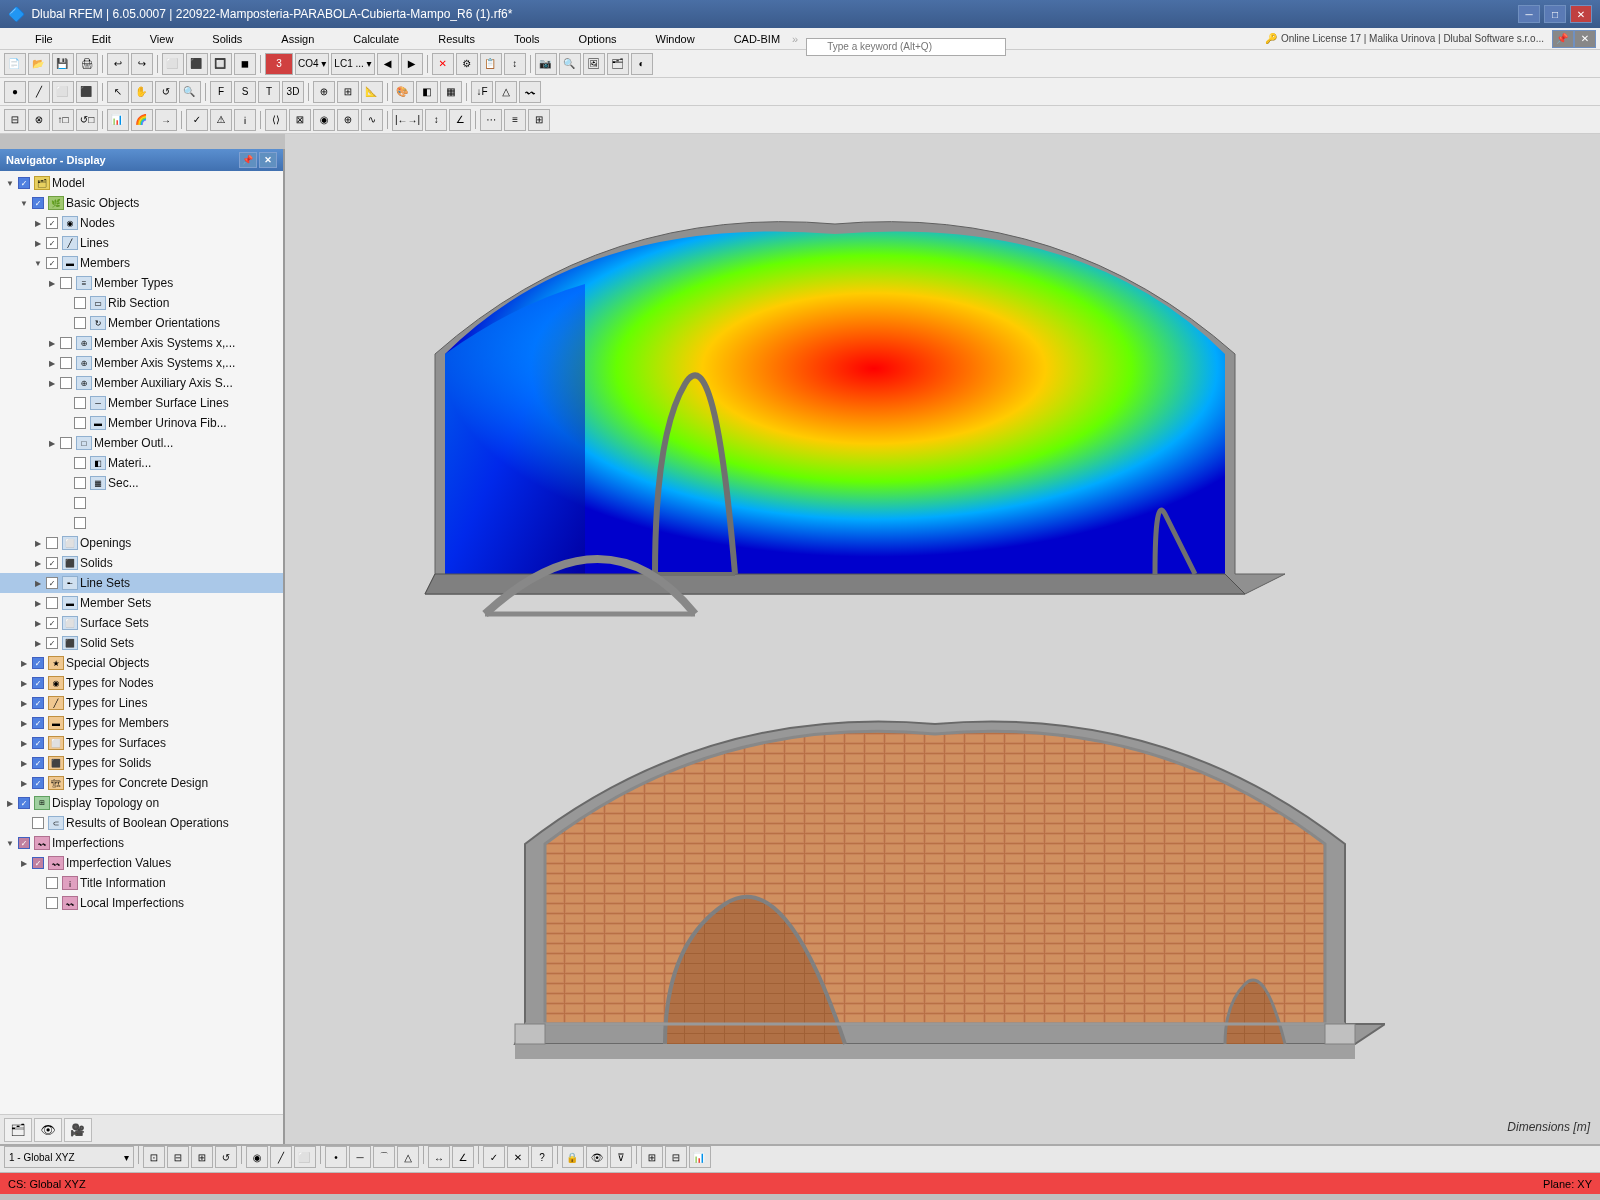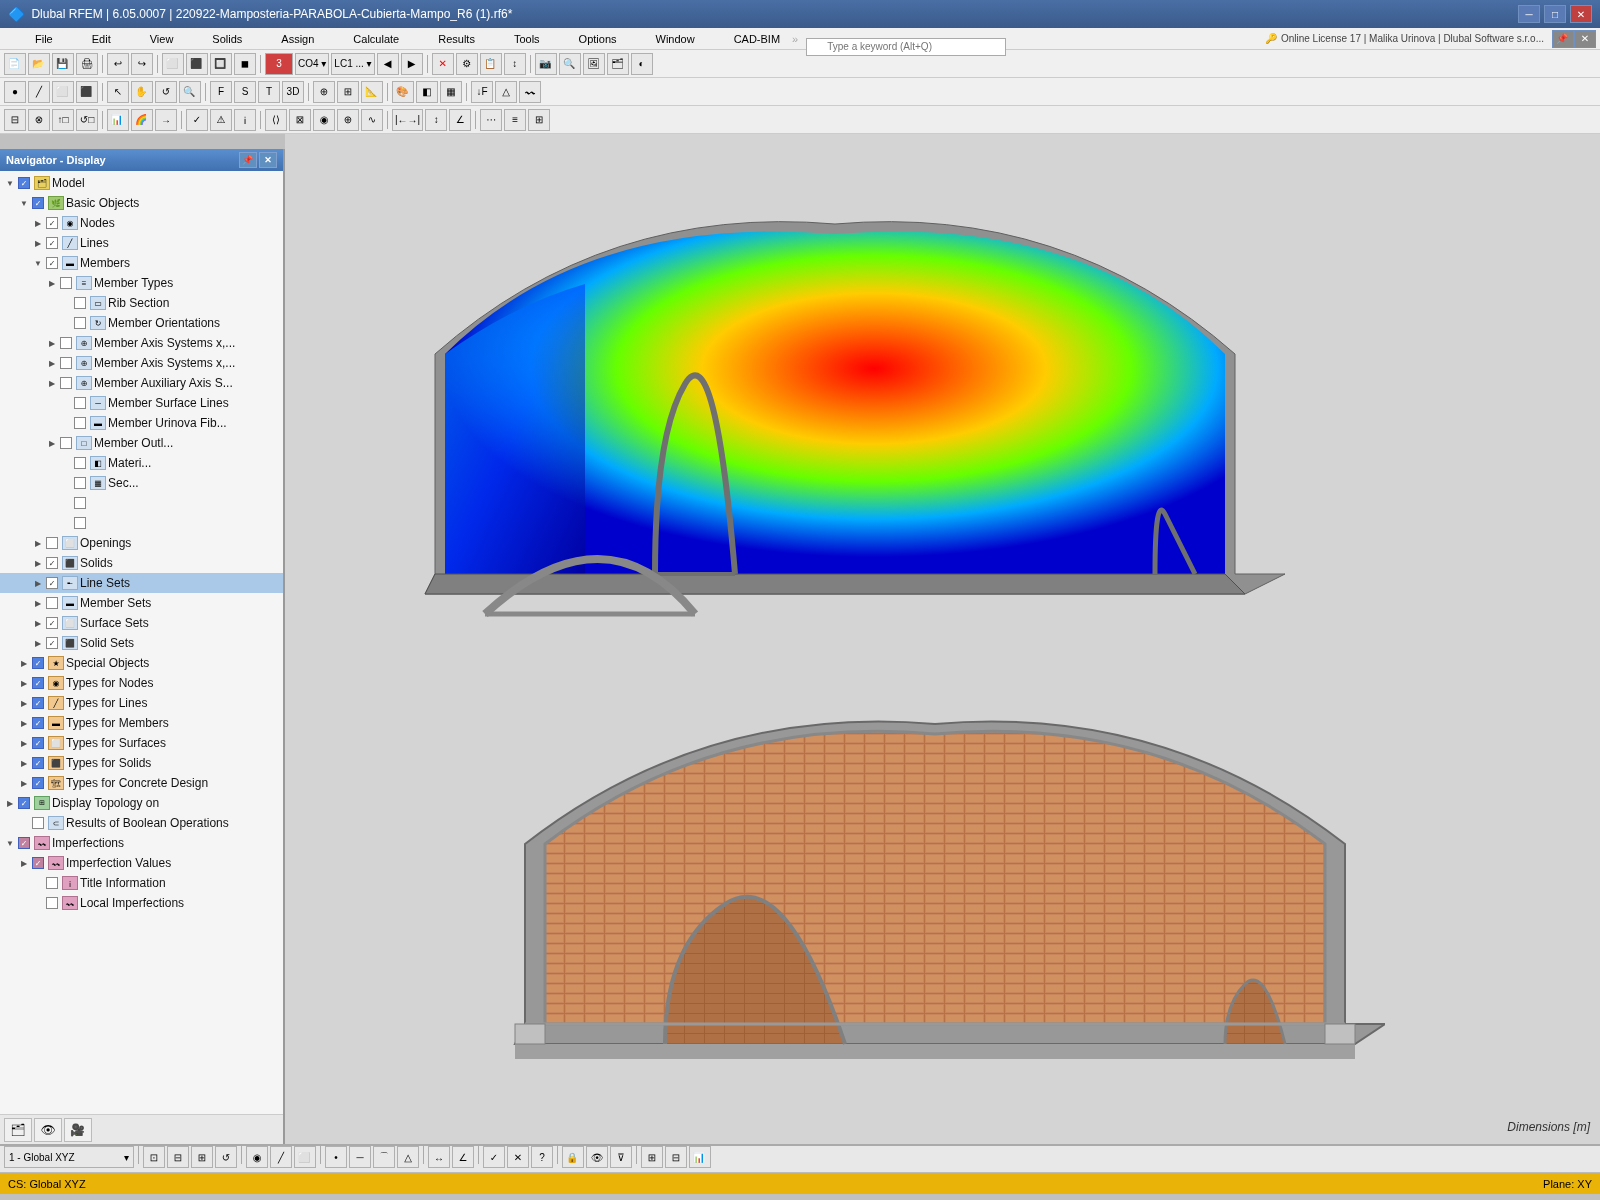--- a/index.html
+++ b/index.html
@@ -72,21 +72,21 @@
 
     
     #viewport { flex: 1; position: relative; background: #d4d4d4; overflow: hidden; }
 
     
     #status-bar1 {
       width: 100%; height: 26px; background: #e8e8e8; border-top: 1px solid #bbb;
       display: flex; align-items: center; padding: 0 4px; gap: 2px;
     }
     #status-bar2 {
-      width: 100%; height: 22px; background: #eab308; border-top: 1px solid #bbb;
+      width: 100%; height: 22px; background: #ef4444; border-top: 1px solid #bbb;
       display: flex; align-items: center; justify-content: space-between; padding: 0 8px;
       font-size: 11px;
     }
 
     
     #nav-bottom { height: 30px; background: #e8e8e8; border-top: 1px solid #ccc; display: flex; align-items: center; padding: 0 4px; gap: 2px; }
     .nav-bottom-btn { width: 28px; height: 24px; background: #f0f0f0; border: 1px solid #bbb; cursor: pointer; display: flex; align-items: center; justify-content: center; font-size: 12px; }
 
     
     #canvas-area { width: 100%; height: 100%; position: relative; text-align: right; }

